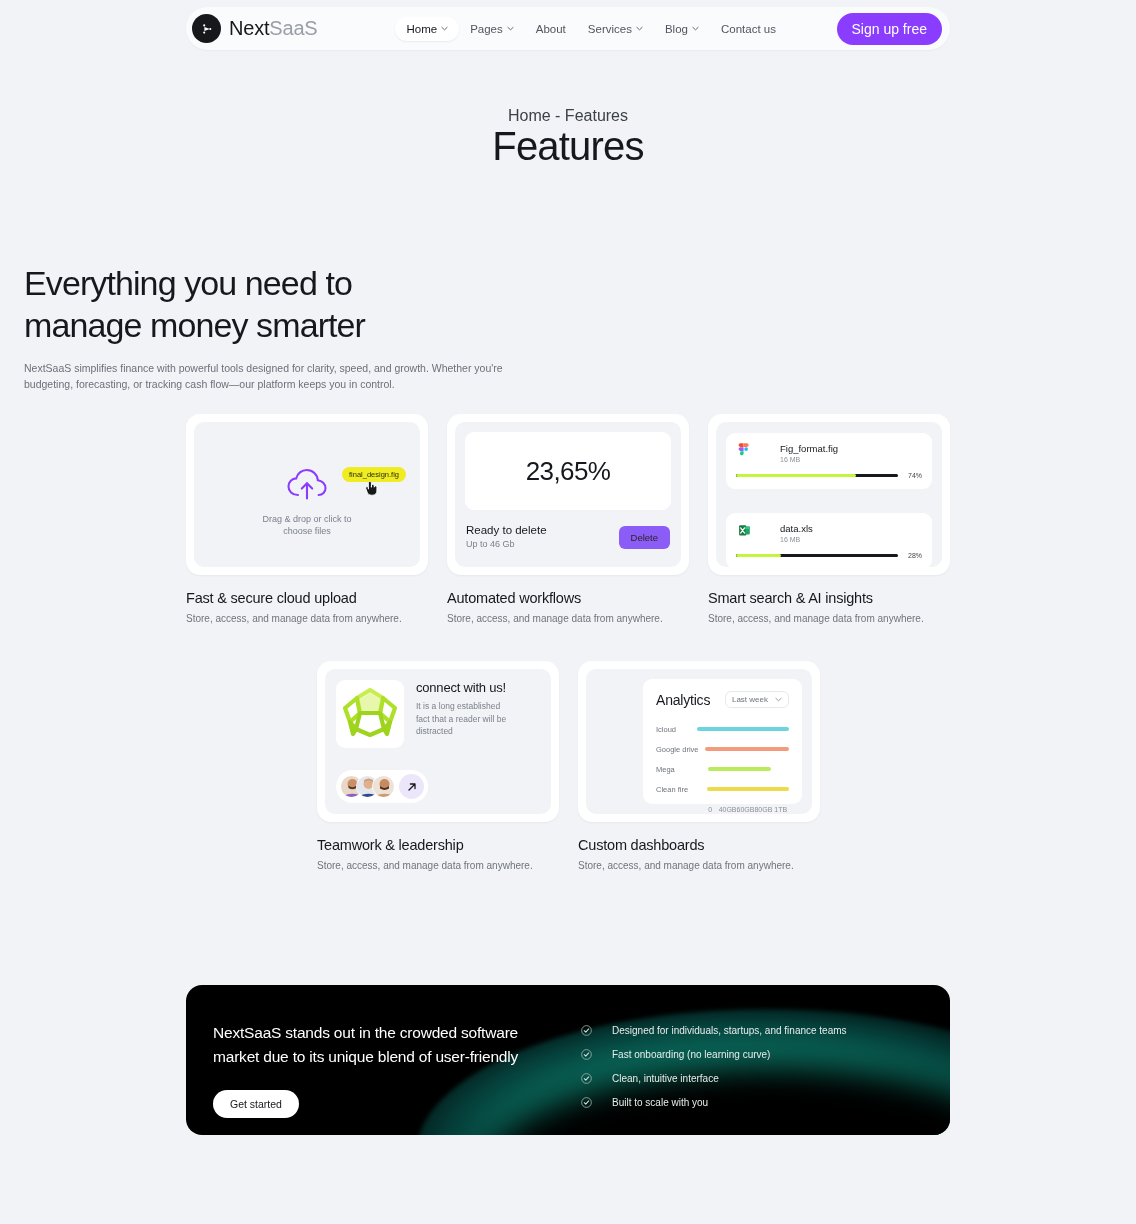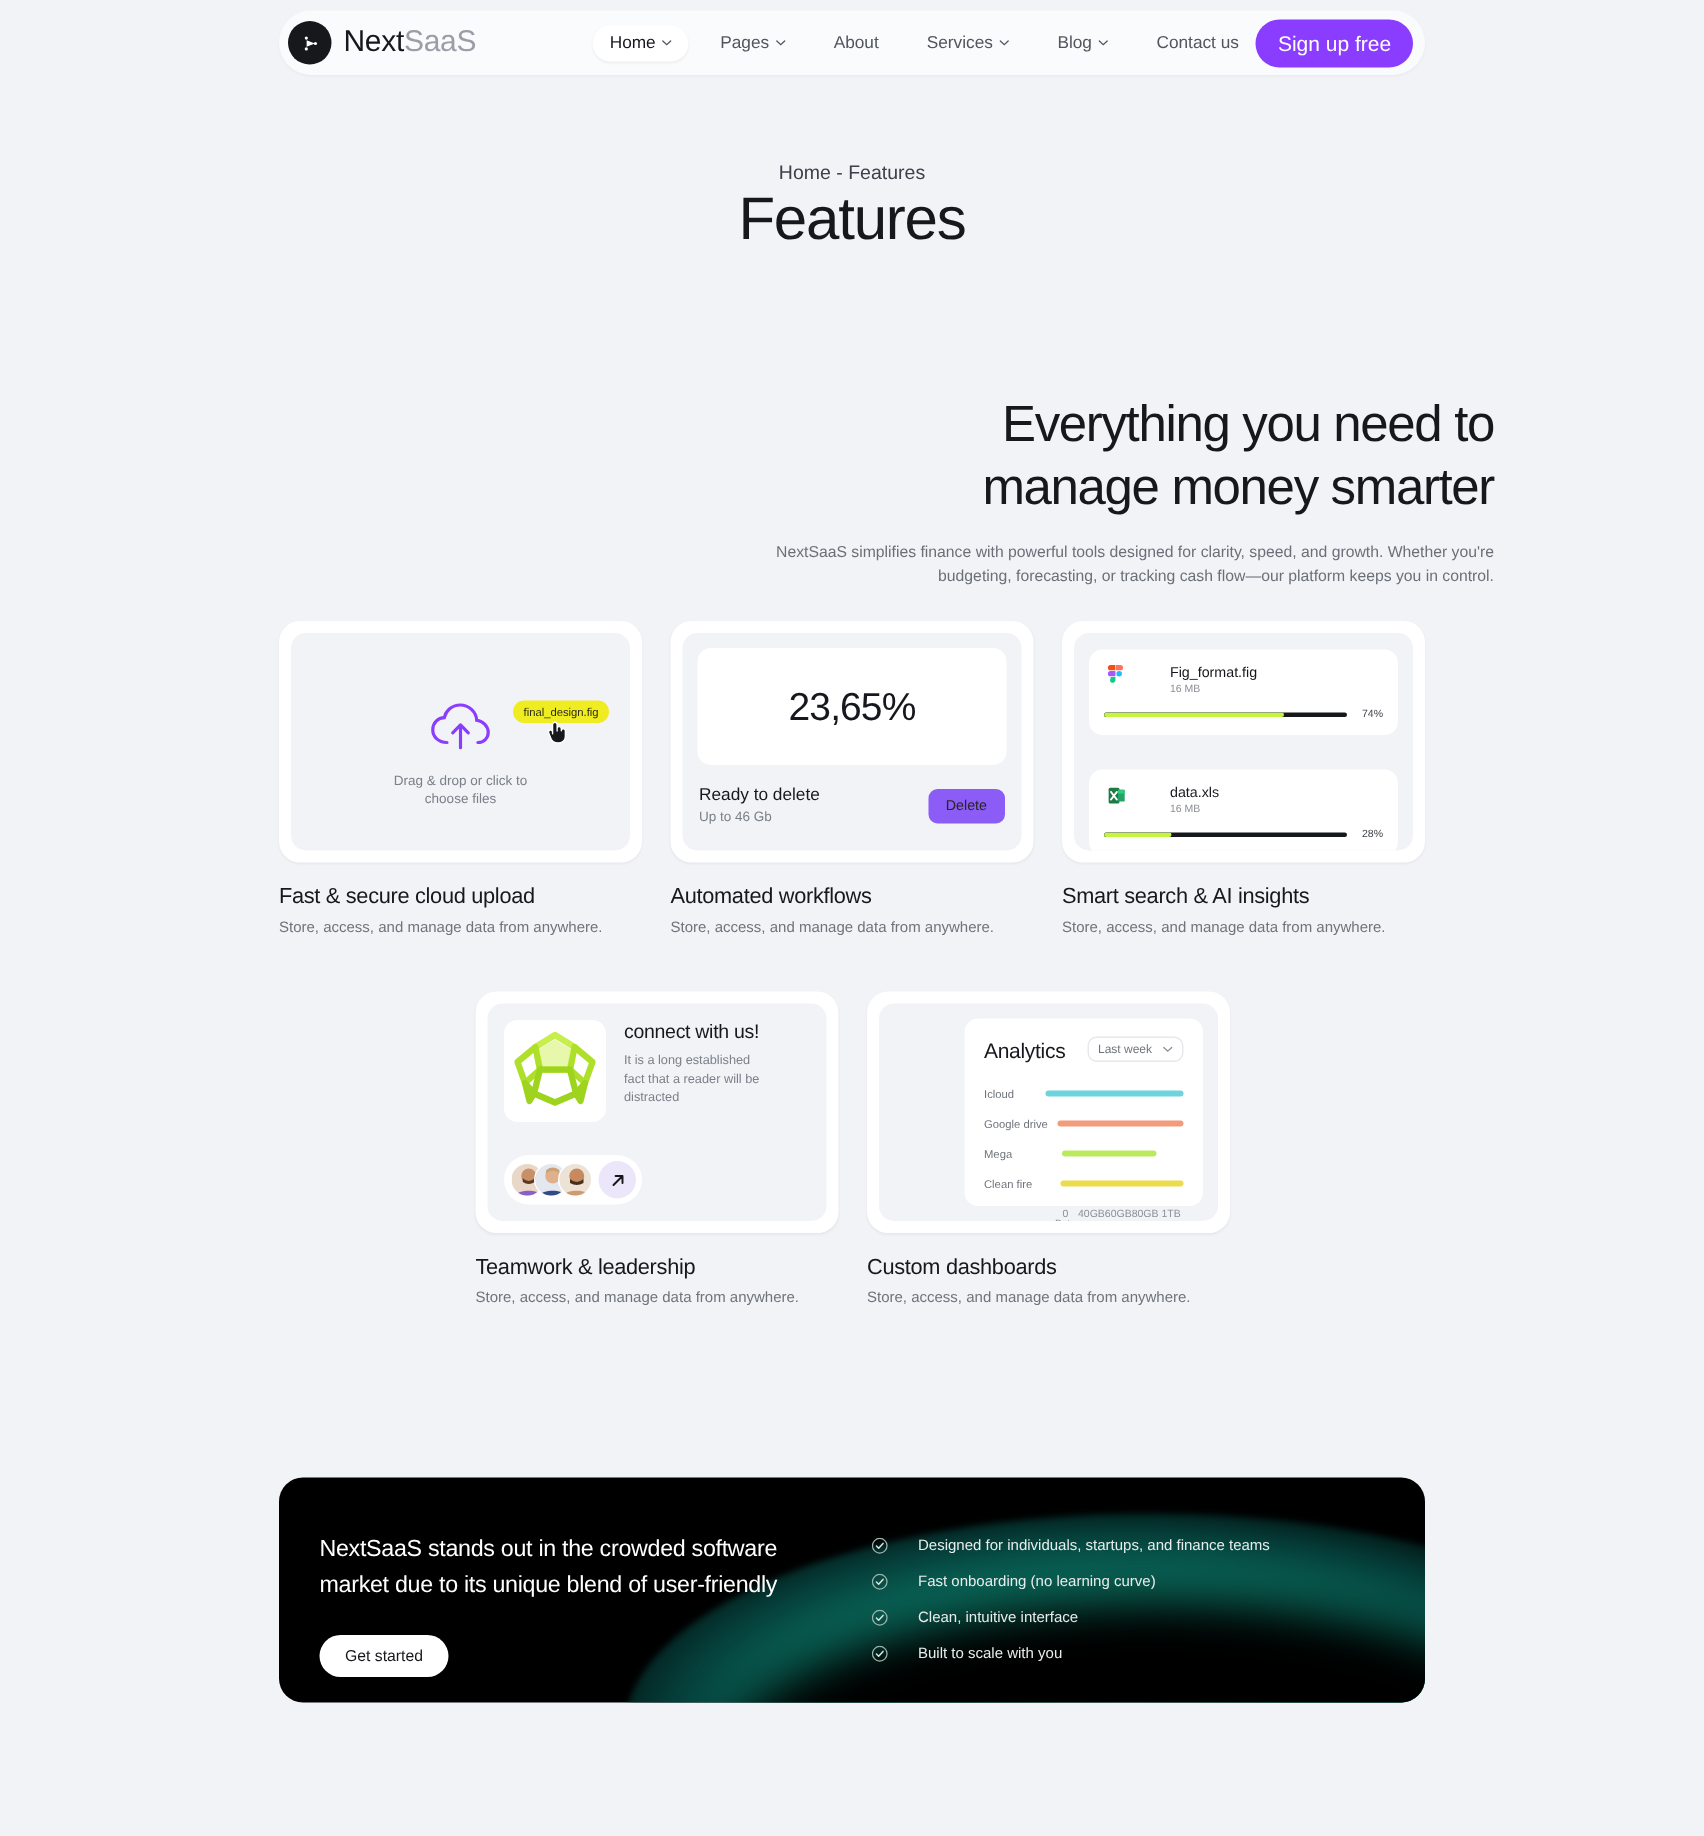--- a/index.html
+++ b/index.html
@@ -24,21 +24,21 @@
   .brand { display: flex; align-items: center; gap: 8px; }
   .logo-mark {
     width: 29px; height: 29px; border-radius: 50%;
     background: #17181c;
     display: flex; align-items: center; justify-content: center;
     flex: none;
   }
   .brand-text { font-size: 20px; letter-spacing: -0.2px; color: #16181d; }
   .brand-text .dim { color: #9a9ea7; }
 
-  .nav-links { display: flex; align-items: center; gap: 10px; margin-left: 78px; }
+  .nav-links { display: flex; align-items: center; gap: 0; margin-left: 78px; }
   .nav-item {
     display: flex; align-items: center; gap: 4px;
     font-size: 11.5px; color: #50555f;
     padding: 6px 11px; border-radius: 14px;
     white-space: nowrap; cursor: pointer;
   }
   .nav-item.active { background: #ffffff; color: #16181d; box-shadow: 0 1px 2px rgba(16,24,40,.07); }
   .caret { width: 7px; height: 7px; display: block; }
 
   .signup-btn {
@@ -46,30 +46,30 @@
     background: #8b3dff; color: #fff;
     font-size: 14px; font-weight: 500;
     border: none; border-radius: 16px;
     padding: 8px 15px; cursor: pointer;
     white-space: nowrap;
   }
 
   
   .breadcrumb {
     position: absolute; top: 107px; left: 0; width: 1136px;
-    text-align: center; font-size: 13px; color: #3c4049;
+    text-align: center; font-size: 16px; color: #3c4049;
   }
   .page-title {
     position: absolute; top: 124px; left: 0; width: 1136px;
     text-align: center; font-size: 40px; font-weight: 400;
     letter-spacing: -0.8px; color: #16181d;
   }
 
   .section-head {
-    position: absolute; top: 262px; left: 0; width: 996px; text-align: right;
+    position: absolute; top: 262px; left: 0; width: 996px; text-align: left; padding-left: 24px;
   }
   .section-head h2 {
     font-size: 34px; font-weight: 400; line-height: 42px;
     letter-spacing: -0.9px; color: #16181d;
   }
   .section-head p {
     margin-top: 14px;
     font-size: 10.5px; line-height: 16px; color: #6b7078;
   }
 

